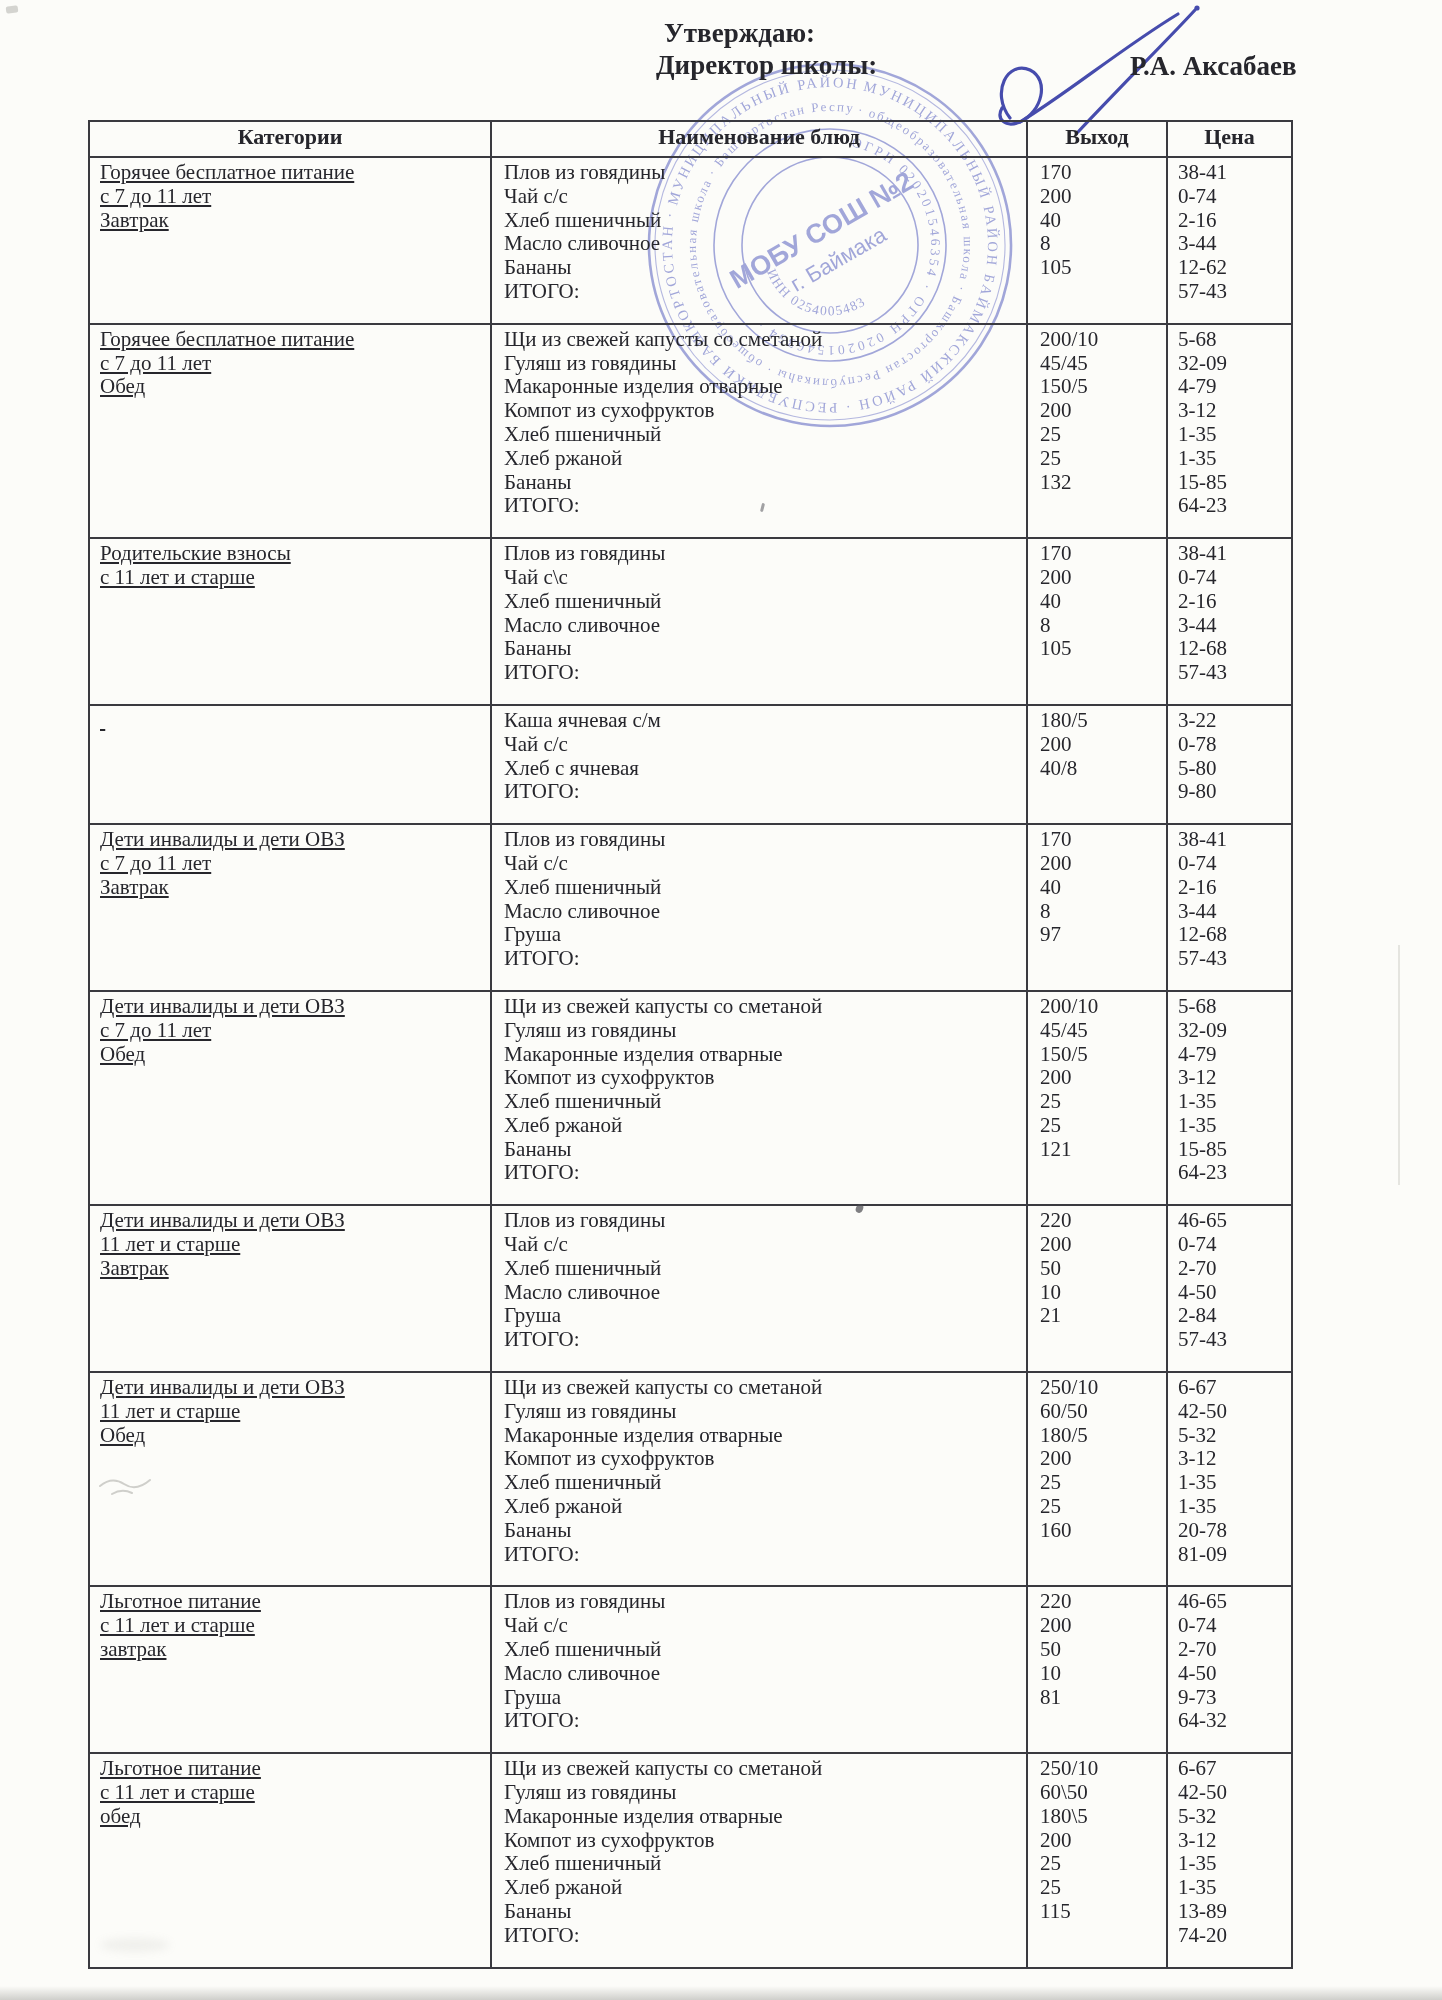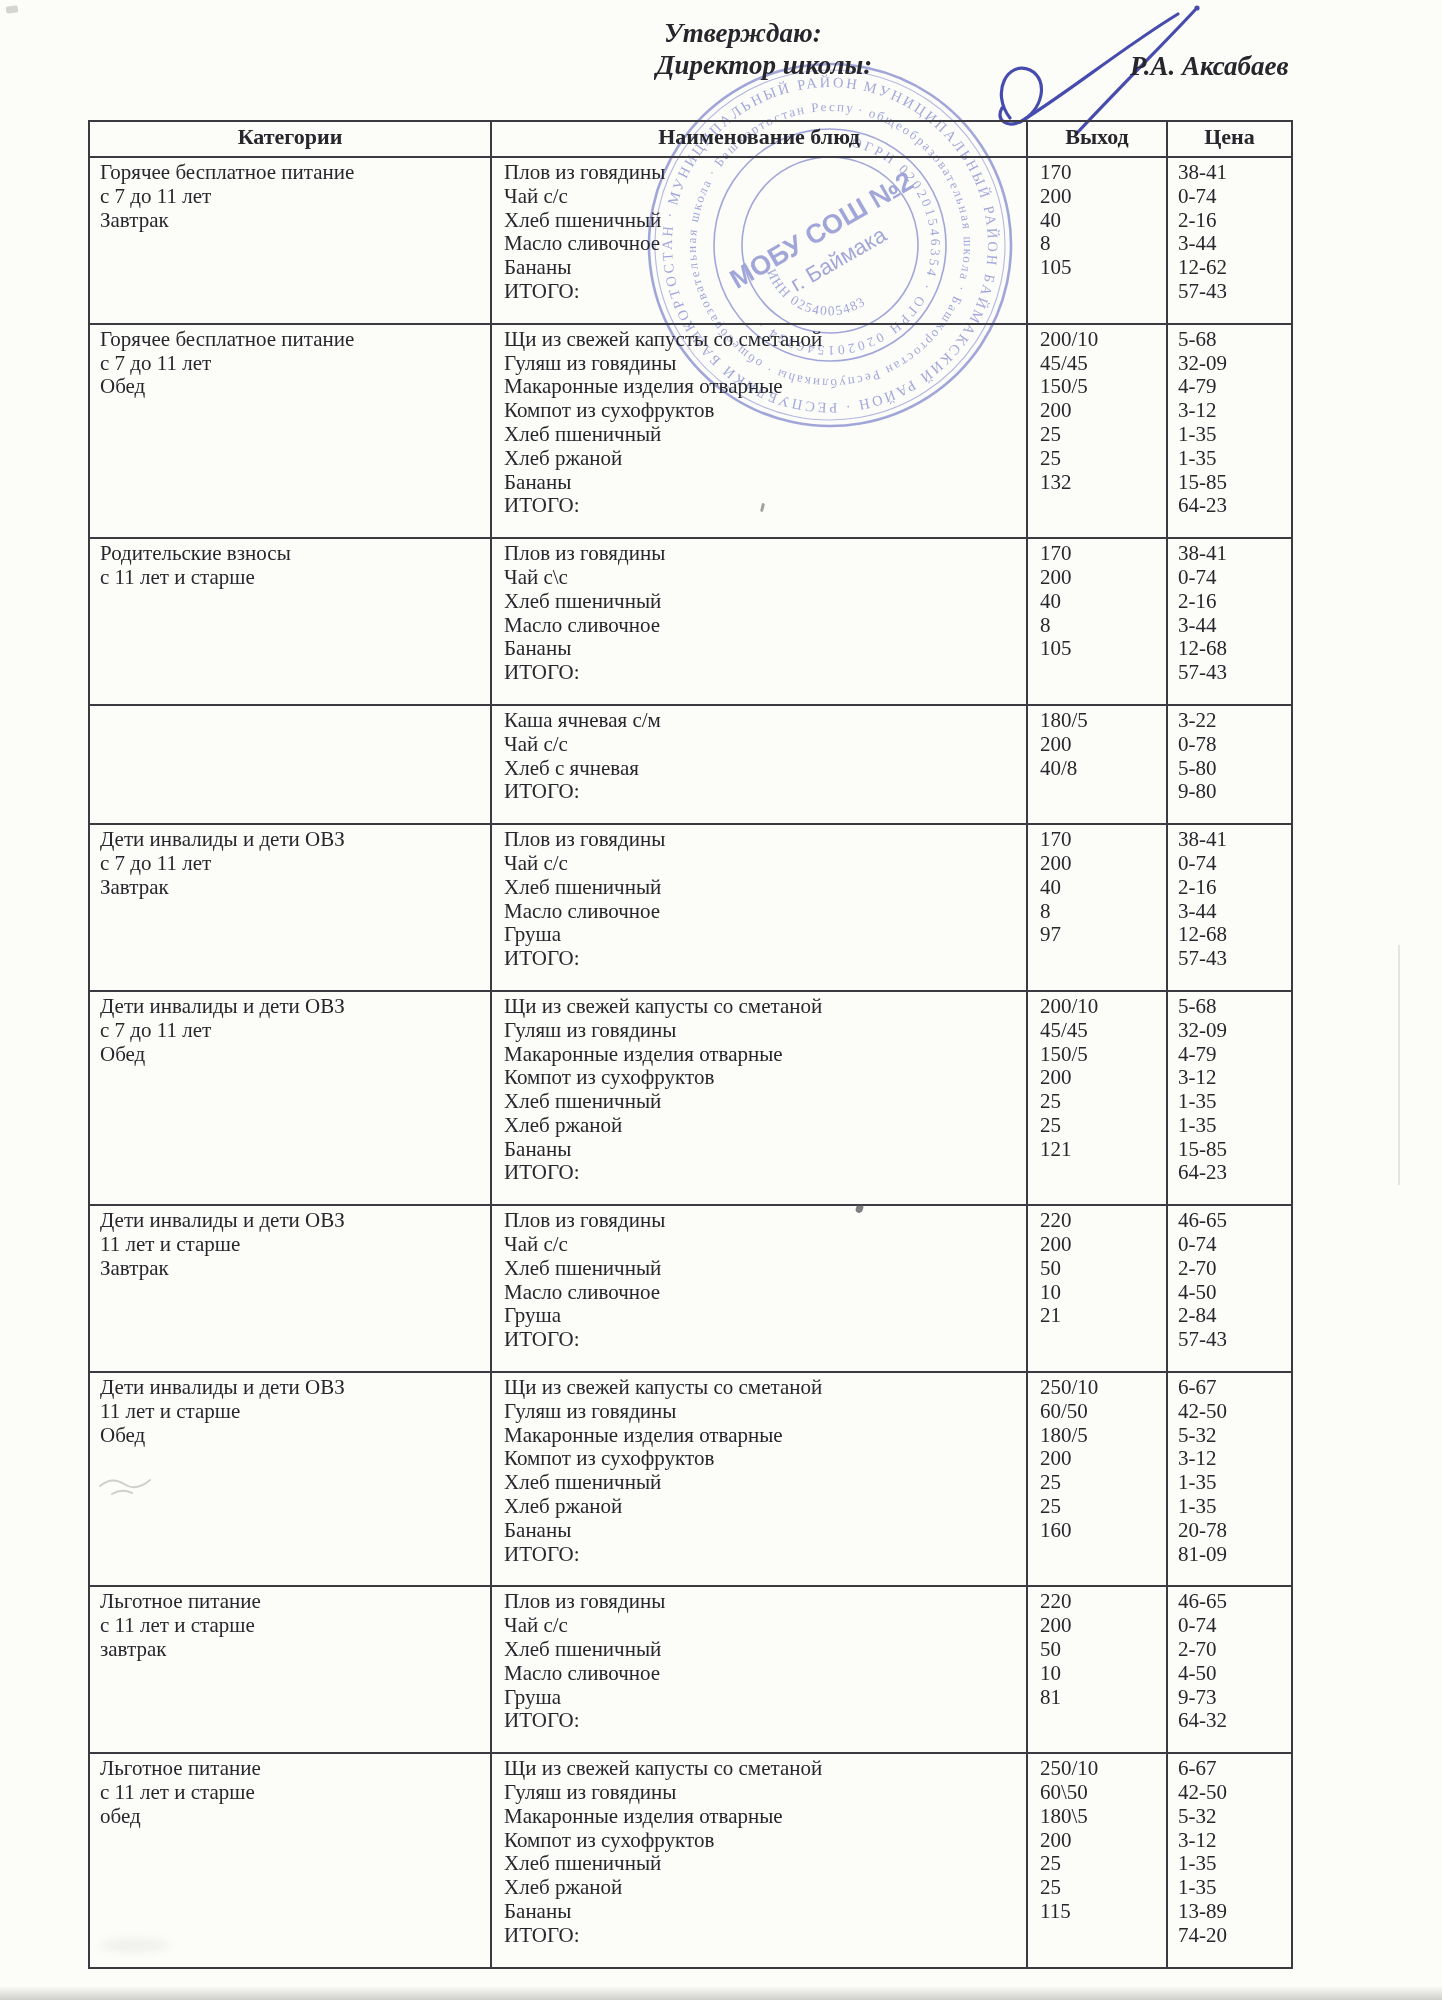--- a/index.html
+++ b/index.html
@@ -2,39 +2,39 @@
 <html><head>
 <meta charset="utf-8">
 <style>
   html,body{margin:0;padding:0;background:#e9e9e4;}
   .page{
     position:relative; width:1442px; height:2000px; margin:0 auto;
     background:#fcfcf9; overflow:hidden;
     font-family:"Liberation Serif", serif; color:#26262c;
   }
   
-  .hdr-line{position:absolute; font-weight:bold; font-size:27px; white-space:nowrap;font-style:italic;}
+  .hdr-line{position:absolute; font-weight:bold; font-size:27px; white-space:nowrap;}
   .t-approve{left:664px; top:18px;}
   .t-director{left:656px; top:50px;}
   .t-title{left:519px; top:82px; font-size:28px;}
   .t-name{left:1130px; top:51px;}
   
   table.menu{
     position:absolute; left:88px; top:120px; width:1203px;
     border-collapse:collapse; table-layout:fixed;
     font-size:21px;
   }
   table.menu th, table.menu td{
     border:2px solid #3a3a40; vertical-align:top; overflow:hidden;
   }
   table.menu th{
     font-weight:bold; font-size:22px; 
     height:31px; padding:2px 0 1px 0; background:transparent;
   }
-  td.cat   {padding:3px 6px 10px 10px;}
+  td.cat   {padding:3px 6px 10px 10px;text-decoration:underline;}
   td.dish  {padding:3px 6px 19px 12px;}
   td.out   {padding:3px 4px 14px 12px;margin-left:45px;}
   td.price {padding:3px 4px 2px 10px;margin-left:22px;}
   .ln{line-height:23.8px; height:23.8px; white-space:nowrap;}
   
   .stamp{position:absolute; left:638px; top:53px; width:384px; height:384px; pointer-events:none;}
   
   .sig{position:absolute; left:950px; top:0px; width:320px; height:150px; pointer-events:none;}
   
   .edge-bottom{position:absolute; left:0; bottom:0; width:100%; height:14px;

